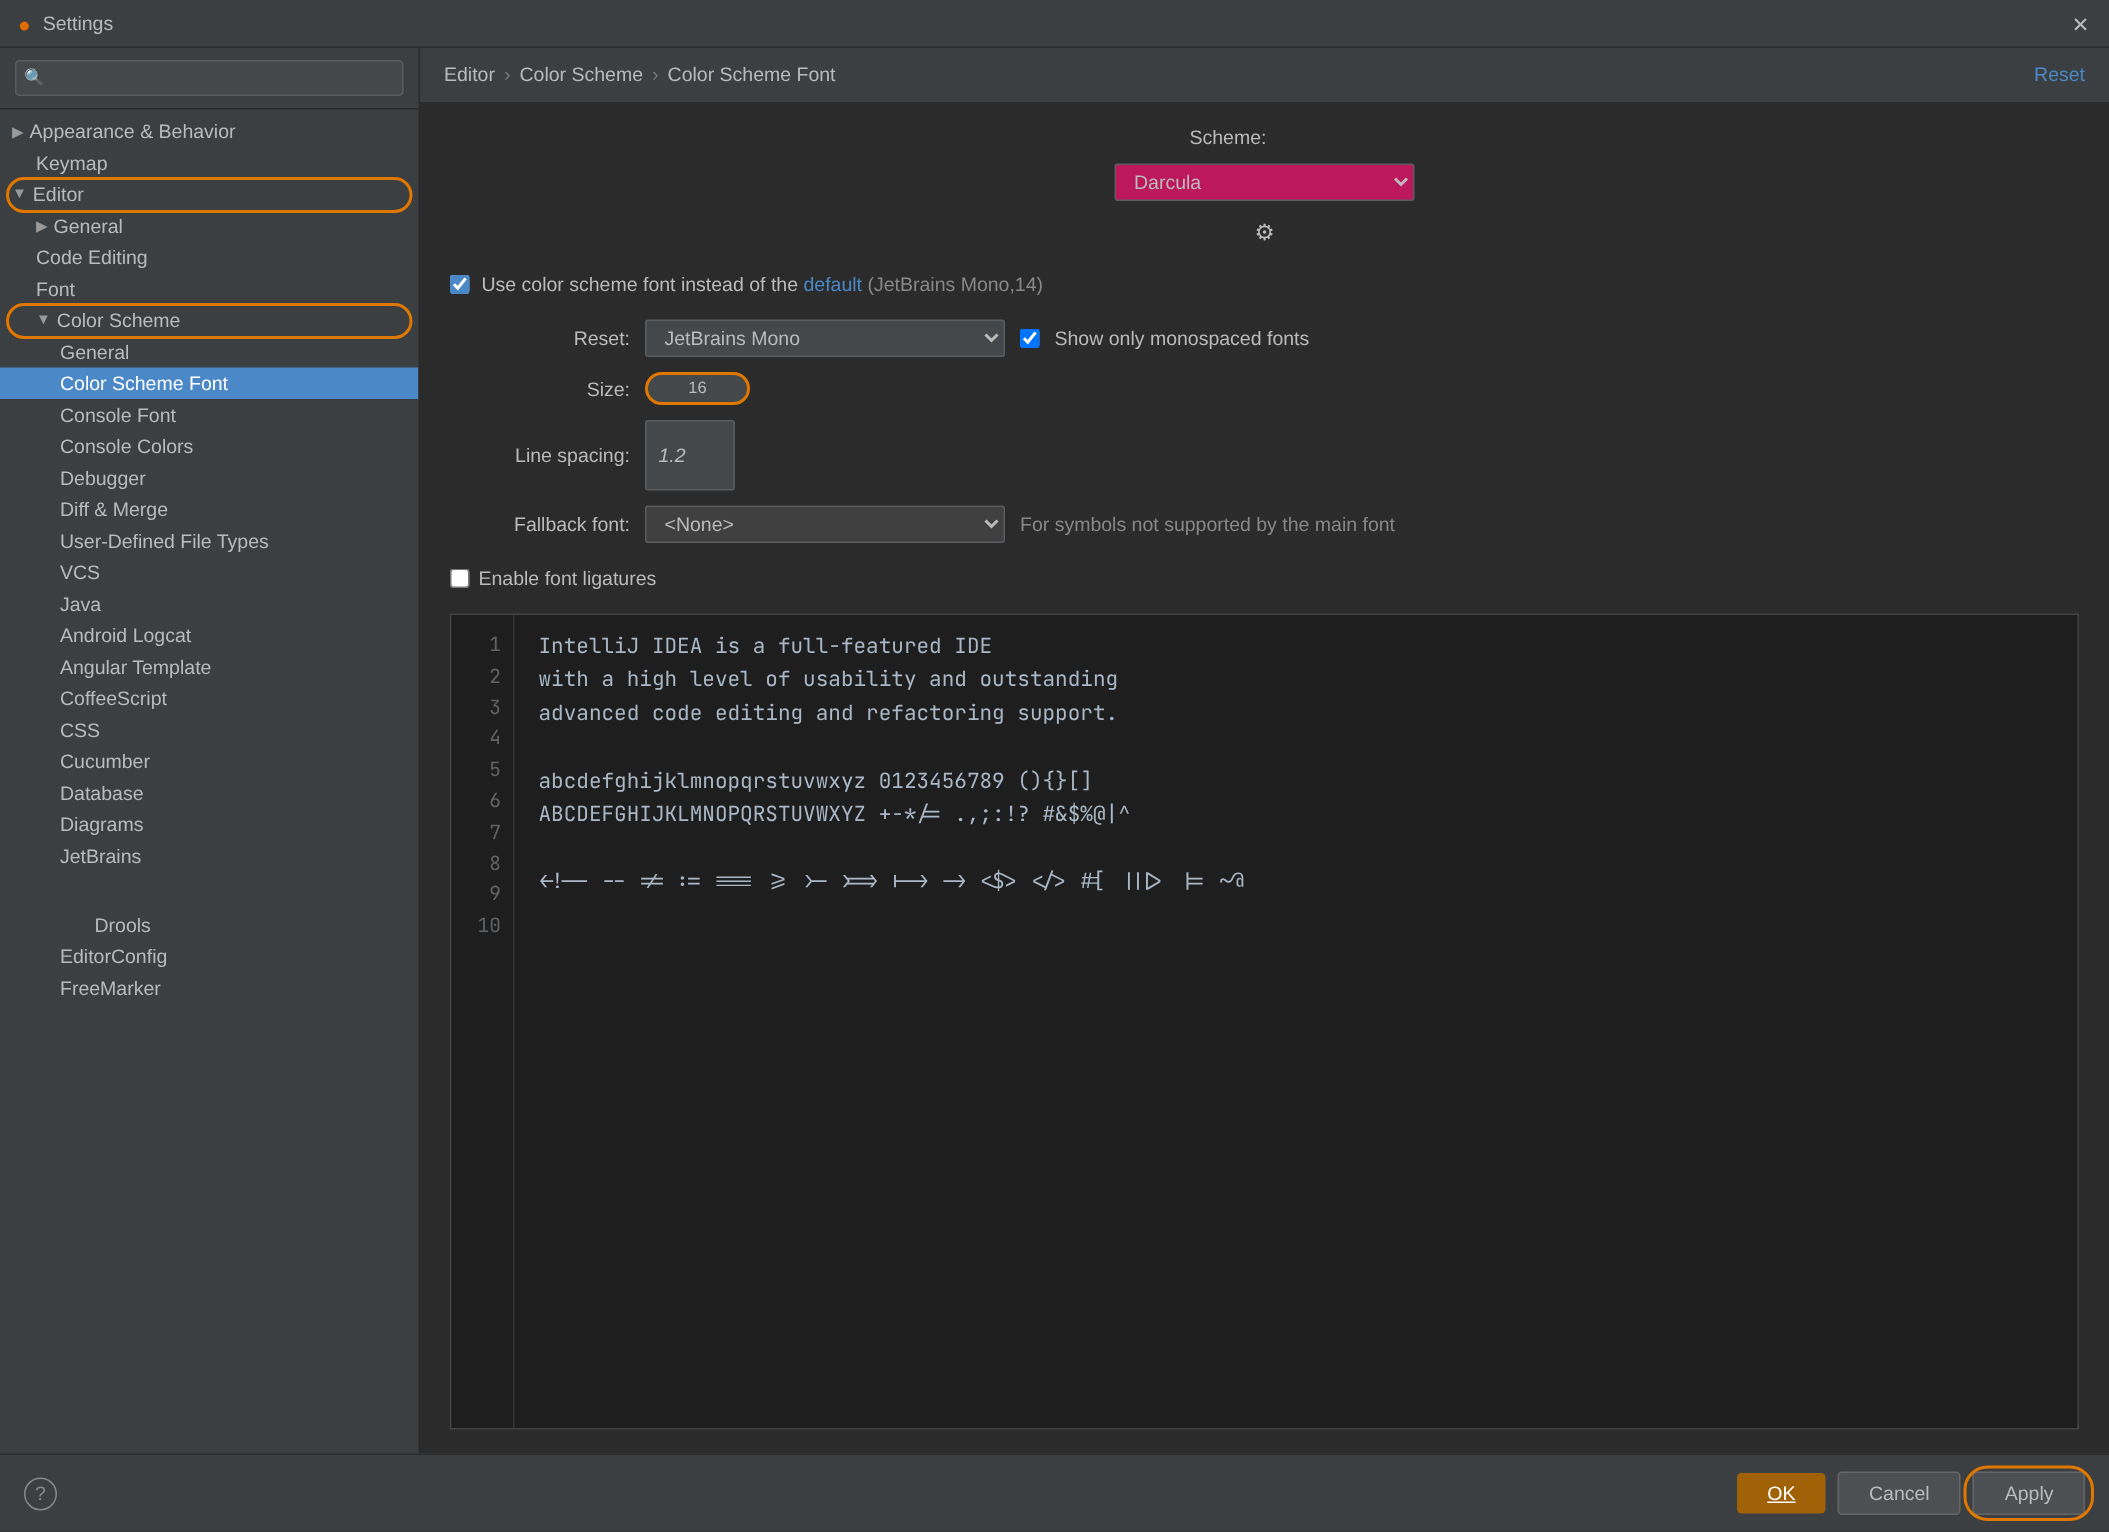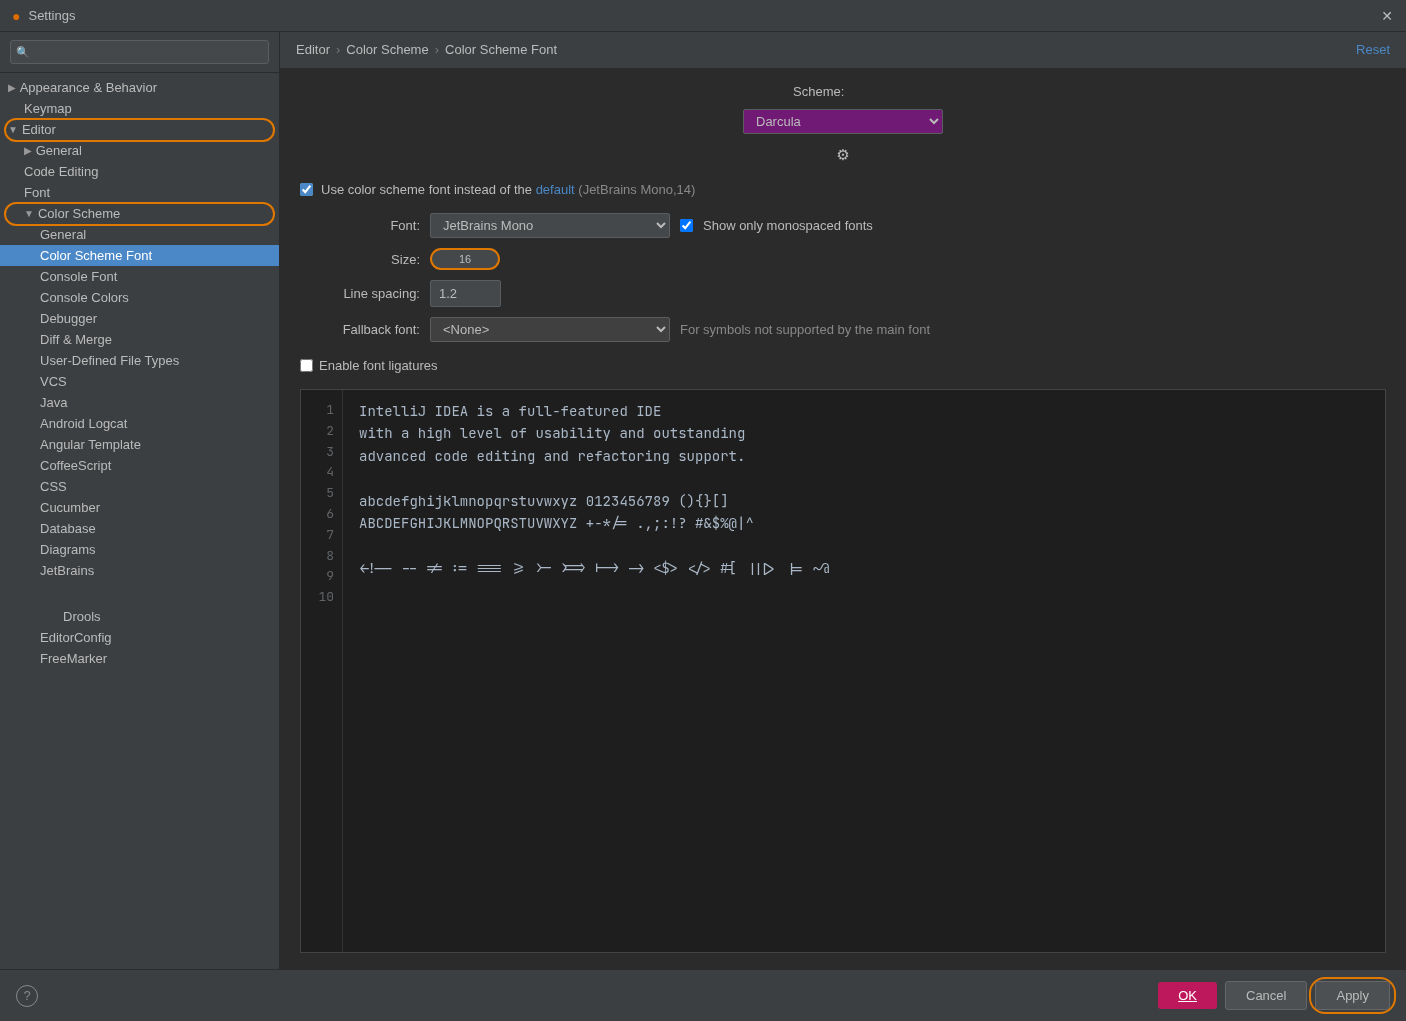--- a/index.html
+++ b/index.html
@@ -159,21 +159,21 @@
       align-items: center;
       gap: 10px;
       flex-direction: column;
     }
     .label {
       color: #bbbbbb;
       font-size: 13px;
       min-width: 100px;
     }
     .scheme-select {
-      background: #701a75;
+      background: #be185d;
       border: 1px solid #5a5d5f;
       color: #bbbbbb;
       padding: 3px 8px;
       font-size: 13px;
       border-radius: 2px;
       outline: none;
       cursor: pointer;
       width: 200px;
     }
     .gear-btn {
@@ -239,25 +239,26 @@
     }
     .number-input.highlighted {
       border: 2px solid #e07800;
       border-radius: 14px;
       background: #45484a;
     }
     .small-input {
       background: #45484a;
       border: 1px solid #5a5d5f;
       color: #bbbbbb;
-      padding: 5px 8px;
+      padding: 15px 8px;
       font-size: 13px;
       border-radius: 2px;
       outline: none;
-      width: 71px;
+      width: 60px;
+      font-style: italic;
     }
     .fallback-select {
       background: #404040;
       border: 1px solid #5a5d5f;
       color: #bbbbbb;
       padding: 3px 8px;
       font-size: 13px;
       border-radius: 2px;
       outline: none;
       cursor: pointer;
@@ -322,21 +323,21 @@
       display: flex;
       align-items: center;
       justify-content: center;
     }
     .action-btns {
       display: flex;
       align-items: center;
       gap: 8px;
     }
     .btn-ok {
-      background: #be185d;
+      background: #a16207;
       border: none;
       color: #fff;
       padding: 6px 20px;
       font-size: 13px;
       cursor: pointer;
       border-radius: 3px;
       text-decoration: underline;
     }
     .btn-cancel {
       background: #4c5052;
@@ -506,21 +507,21 @@
       <div class="checkbox-row">
         <input type="checkbox" id="useColorScheme" checked="" style="">
         <label for="useColorScheme">
           <span>Use color scheme font instead of the </span>
           <span class="default-link">default</span>
           <span class="default-hint"> (JetBrains Mono,14)</span>
         </label>
       </div>
 
       <div class="form-grid">
-        <span class="form-label">Font:</span>
+        <span class="form-label">Reset:</span>
         <div class="form-value">
           <select class="font-select">
             <option>JetBrains Mono</option>
             <option>Consolas</option>
             <option>Courier New</option>
           </select>
           <input type="checkbox" id="showMono" checked="" style="">
           <label for="showMono">Show only monospaced fonts</label>
         </div>
 

